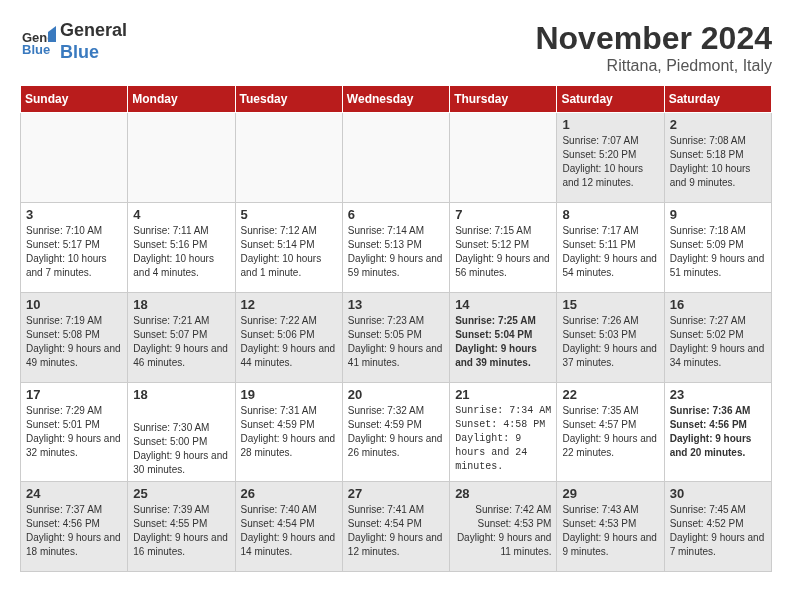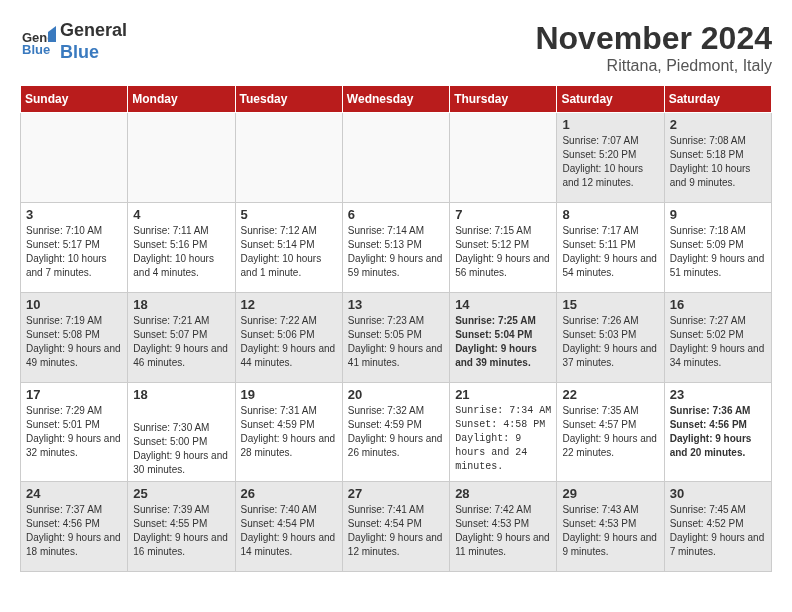--- a/index.html
+++ b/index.html
@@ -288,21 +288,21 @@
 Daylight: 9 hours and 14 minutes.</div>
         </td>
         <td class="shaded">
           <span class="day-num">27</span>
           <div class="day-info" style="white-space: pre-line;">Sunrise: 7:41 AM
 Sunset: 4:54 PM
 Daylight: 9 hours and 12 minutes.</div>
         </td>
         <td class="shaded">
           <span class="day-num">28</span>
-          <div class="day-info" style="white-space: pre-line;">Sunrise: 7:42 AM
+          <div class="day-info" style="white-space: pre-line; text-align: right;">Sunrise: 7:42 AM
 Sunset: 4:53 PM
 Daylight: 9 hours and 11 minutes.</div>
         </td>
         <td class="shaded">
           <span class="day-num">29</span>
           <div class="day-info" style="white-space: pre-line;">Sunrise: 7:43 AM
 Sunset: 4:53 PM
 Daylight: 9 hours and 9 minutes.</div>
         </td>
         <td class="shaded">

